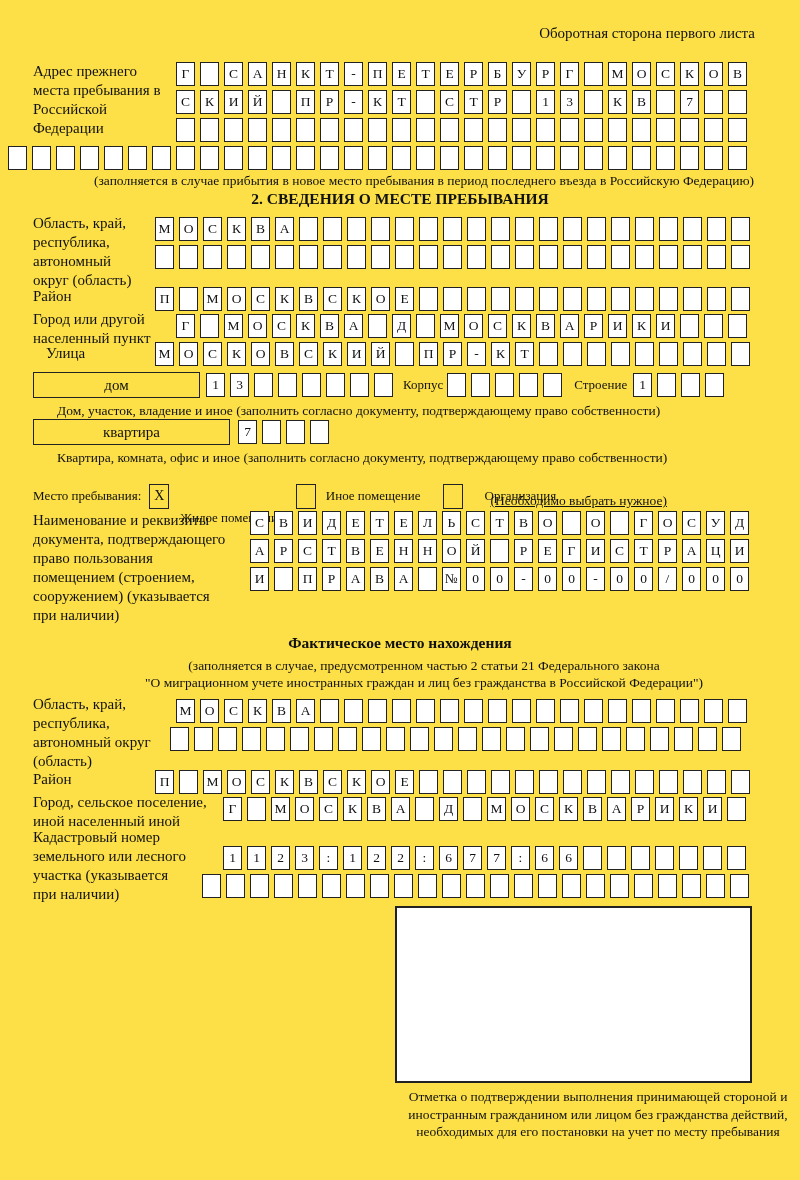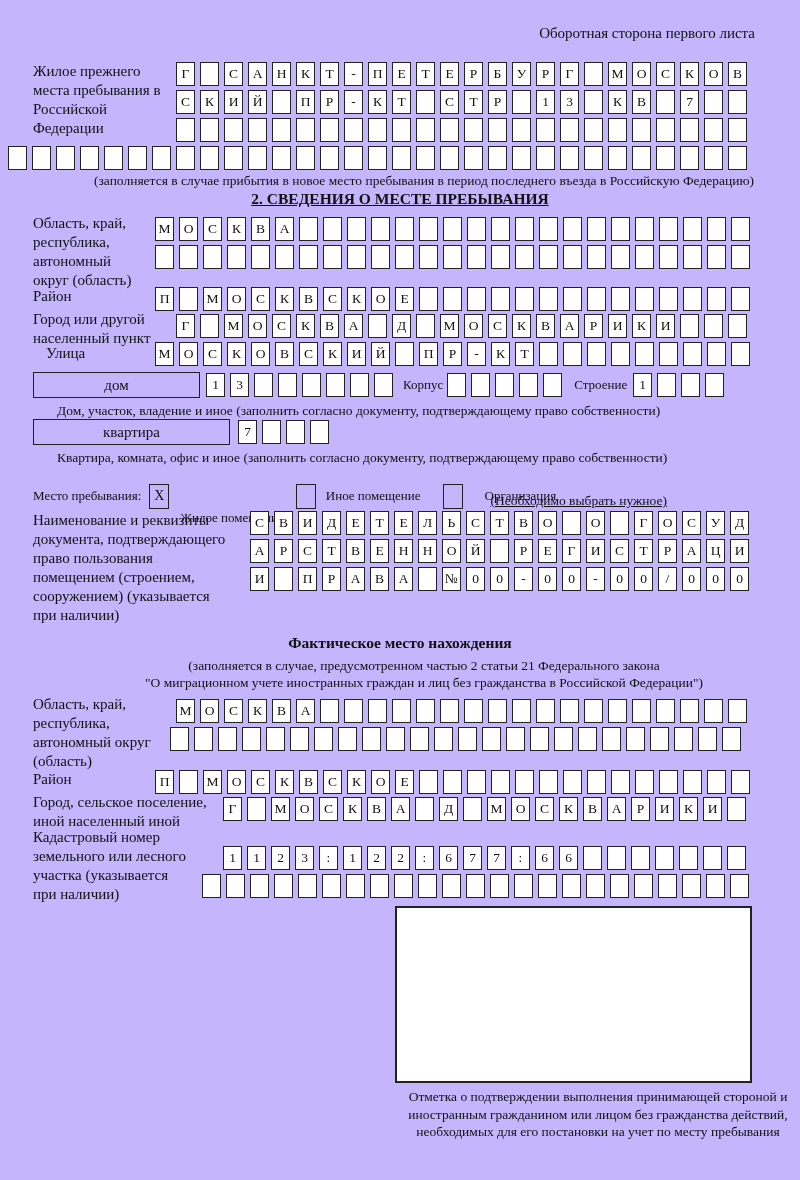--- a/index.html
+++ b/index.html
@@ -1,16 +1,16 @@
 <!DOCTYPE html>
 <html><head>
 <meta charset="utf-8">
 <style>
   html,body{margin:0;padding:0;background:#fff;}
-  .page{position:relative;width:800px;height:1180px;background:#c4b5fd;
+  .page{position:relative;width:800px;height:1180px;background:#fde047;
         font-family:"Liberation Serif",serif;color:#111;overflow:hidden;}
   .abs{position:absolute;}
   .label{font-size:15px;line-height:19px;}
   .note{font-size:13.5px;line-height:17px;padding-left:24px;}
   .title{font-weight:bold;font-size:15.5px;}
   .center{left:0;width:800px;text-align:center;}
   .cellrow{display:flex;gap:5px;}
   .cell{width:19px;height:24px;border:1.5px solid #222;box-sizing:border-box;
         display:flex;align-items:center;justify-content:center;
         font-size:13.5px;flex:none;background:#fff;}
@@ -22,21 +22,21 @@
   .inlbl{font-size:13px;flex:none;}
   .stamp{border:2px solid #222;box-sizing:border-box;background:#fff;}
 </style>
 </head>
 <body>
 
 <div class="page">
 
   <div class="abs label" style="top:24px;right:45px;">Оборотная сторона первого листа</div>
 
-  <div class="abs label" style="left:33px;top:62px;width:130px;">Жилое прежнего места пребывания в Российской Федерации</div>
+  <div class="abs label" style="left:33px;top:62px;width:130px;">Адрес прежнего места пребывания в Российской Федерации</div>
   <div class="abs cellrow" style="left:176px;top:62px;">
       <span class="cell">Г</span>
       <span class="cell"></span>
       <span class="cell">С</span>
       <span class="cell">А</span>
       <span class="cell">Н</span>
       <span class="cell">К</span>
       <span class="cell">Т</span>
       <span class="cell">-</span>
       <span class="cell">П</span>
@@ -136,21 +136,21 @@
       <span class="cell"></span>
       <span class="cell"></span>
       <span class="cell"></span>
       <span class="cell"></span>
       <span class="cell"></span>
       <span class="cell"></span>
       <span class="cell"></span>
     </div>
   <div class="abs note center" style="top:172px;">(заполняется в случае прибытия в новое место пребывания в период последнего въезда в Российскую Федерацию)</div>
 
-  <div class="abs title center" style="top:190px;text-decoration:underline;">2. СВЕДЕНИЯ О МЕСТЕ ПРЕБЫВАНИЯ</div>
+  <div class="abs title center" style="top:190px;">2. СВЕДЕНИЯ О МЕСТЕ ПРЕБЫВАНИЯ</div>
 
   <div class="abs label" style="left:33px;top:214px;width:112px;">Область, край, республика, автономный округ (область)</div>
   <div class="abs cellrow" style="left:155px;top:217px;">
       <span class="cell">М</span>
       <span class="cell">О</span>
       <span class="cell">С</span>
       <span class="cell">К</span>
       <span class="cell">В</span>
       <span class="cell">А</span>
       <span class="cell"></span>

